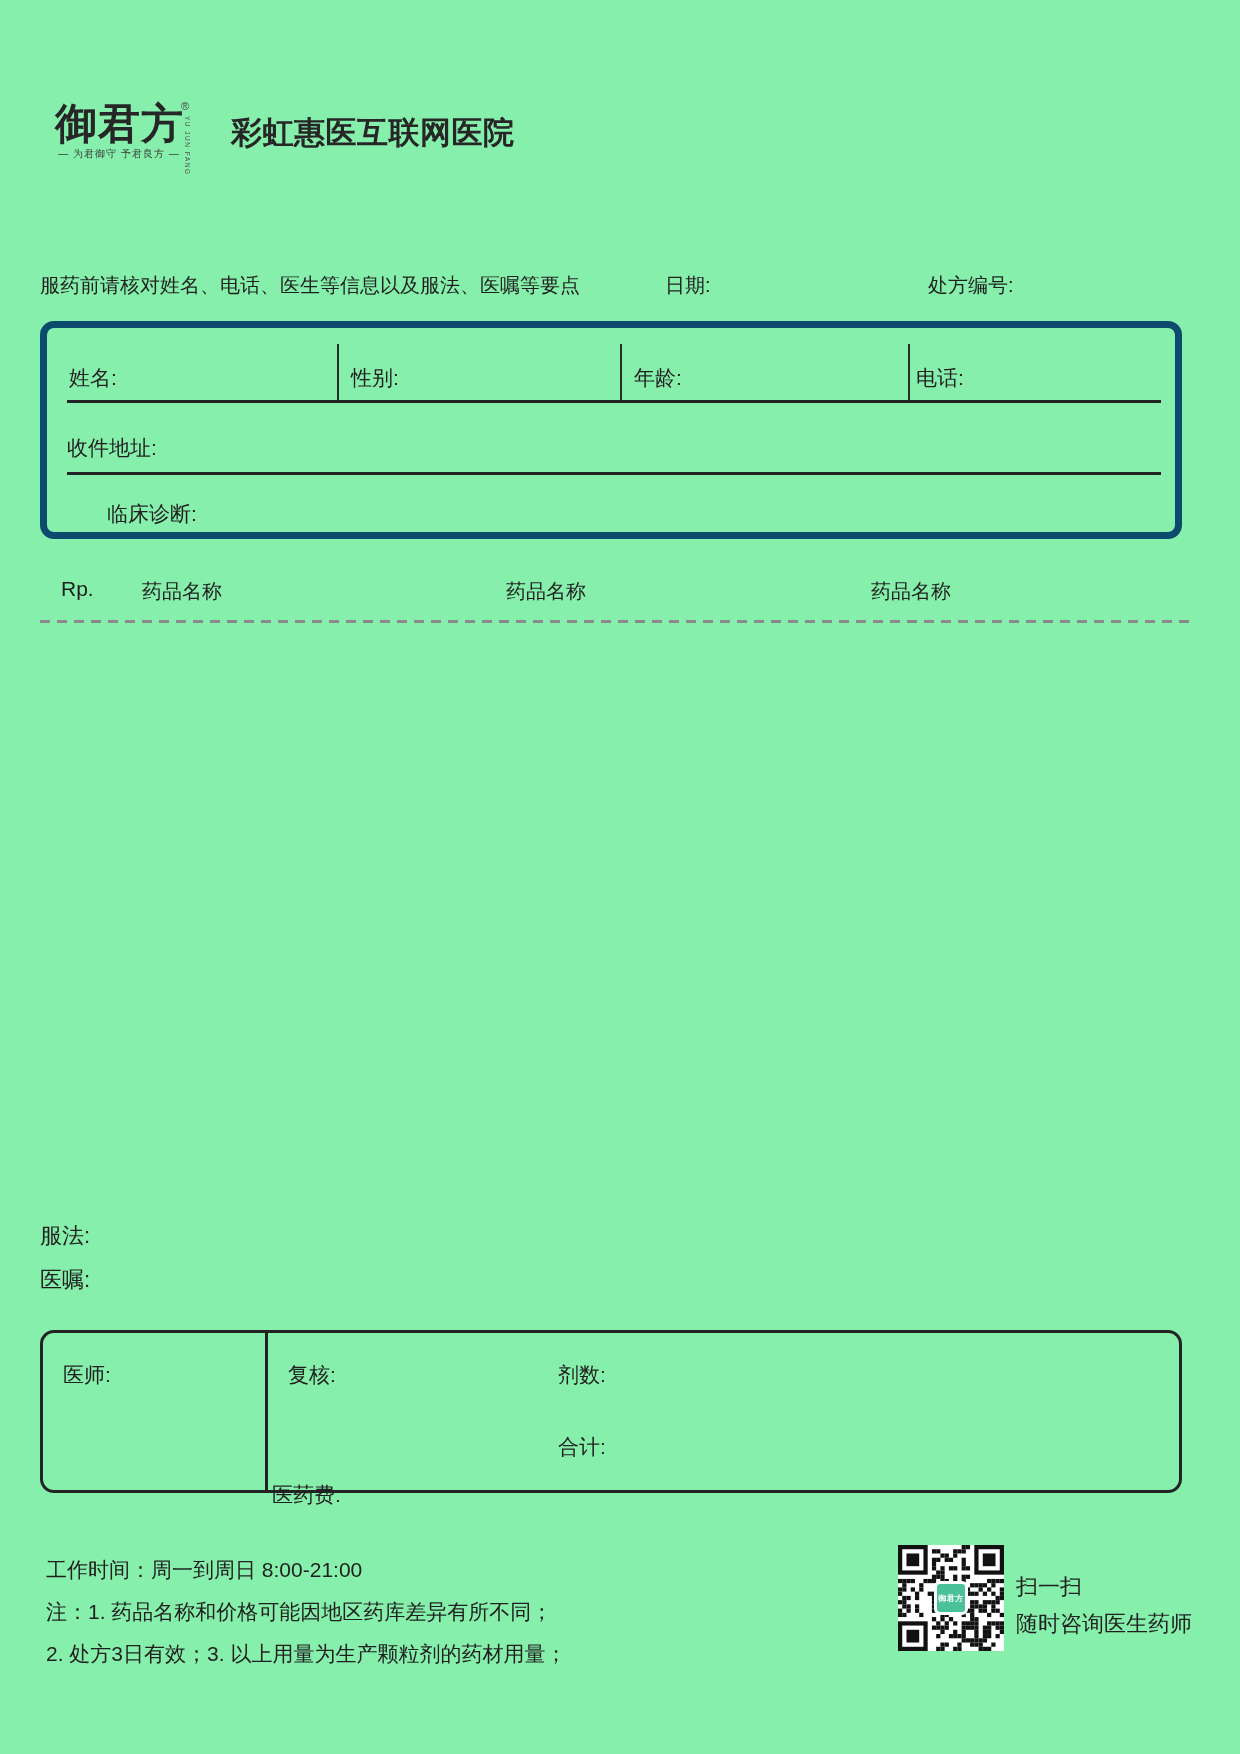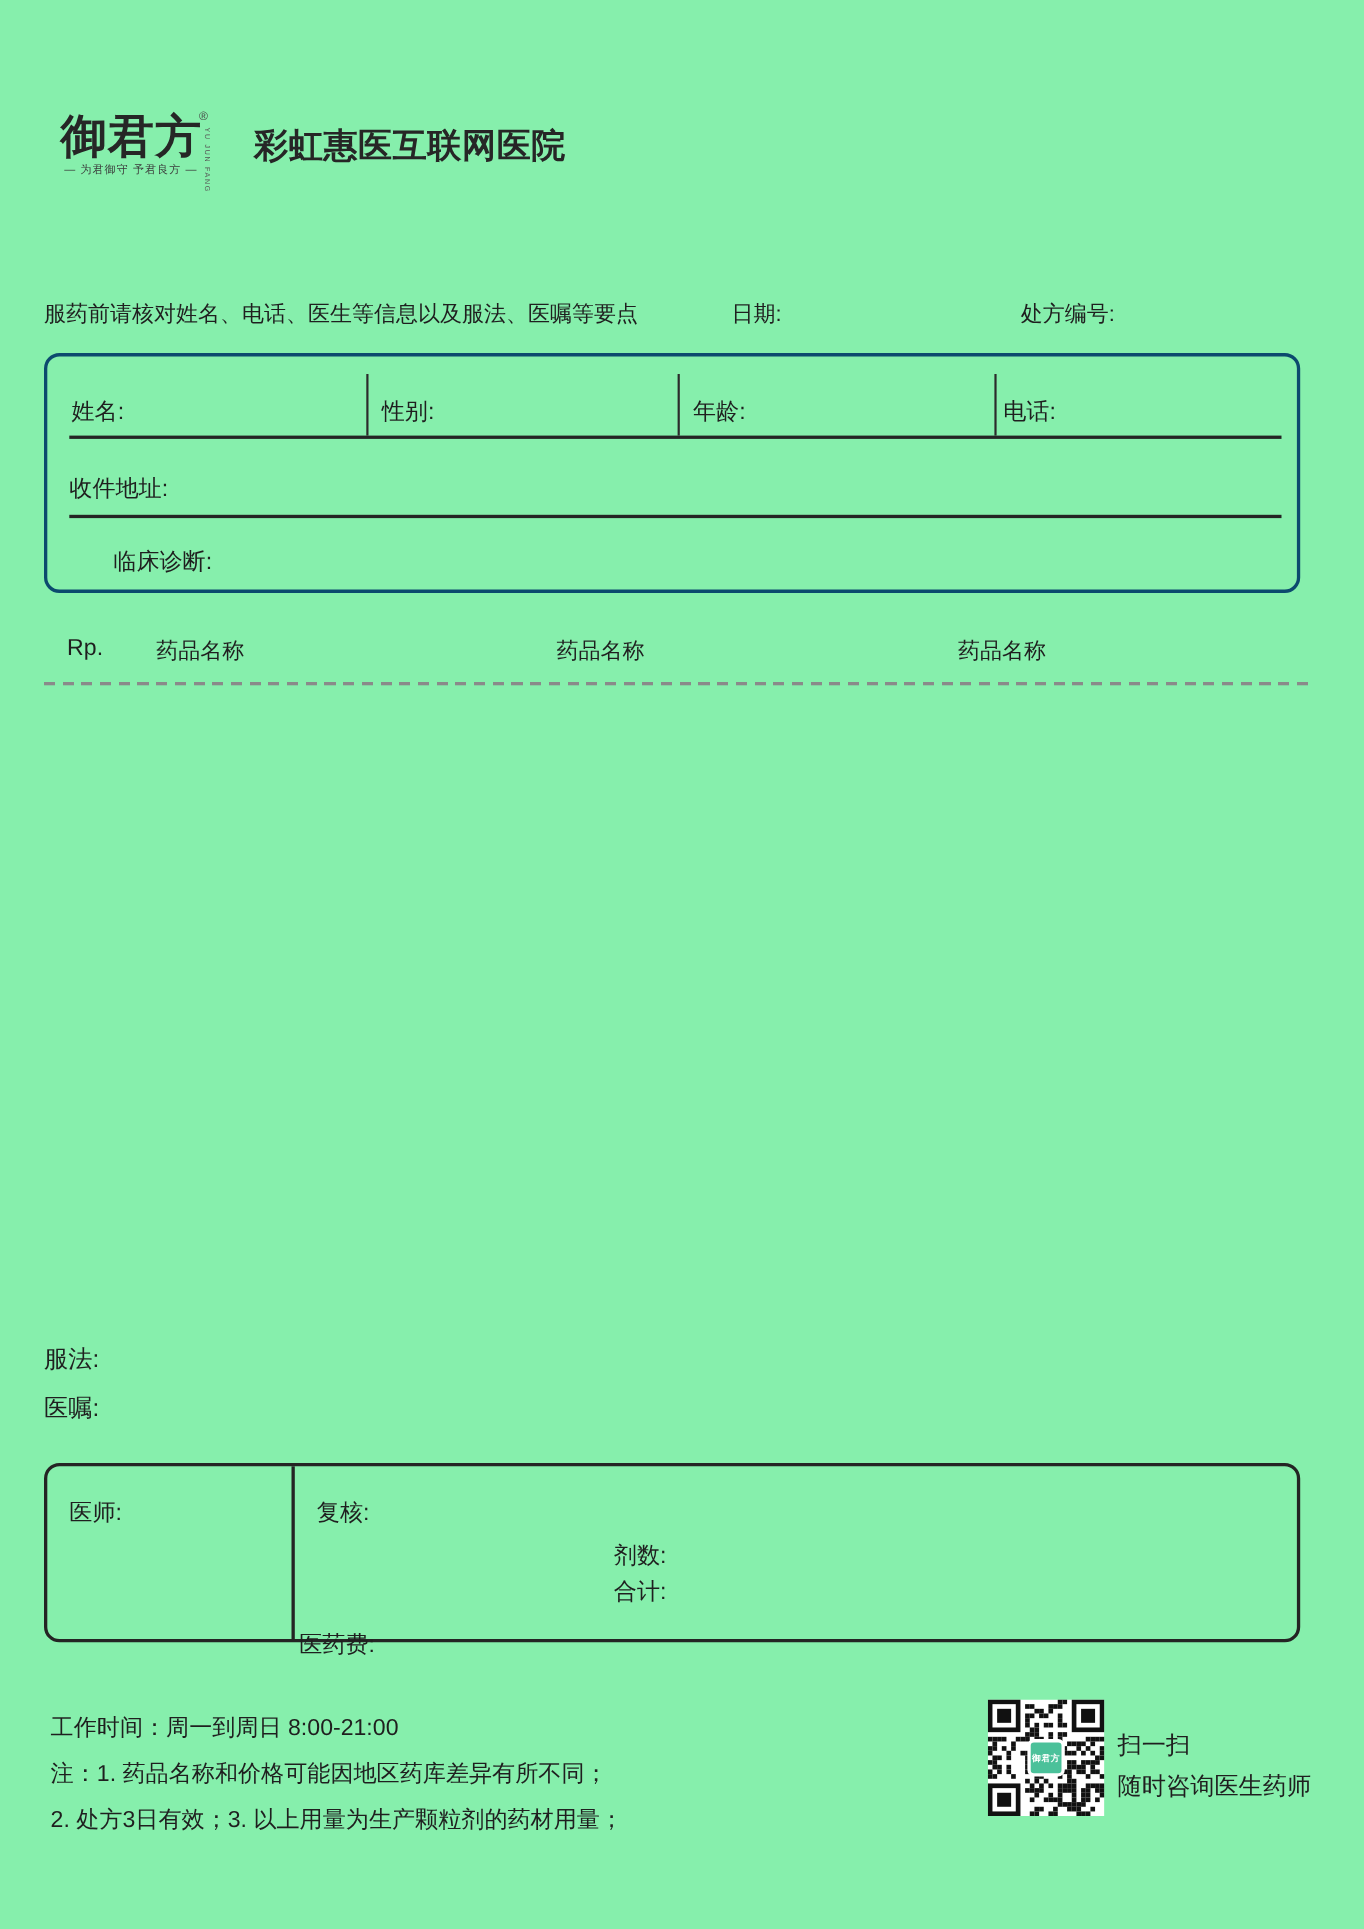--- a/index.html
+++ b/index.html
@@ -45,21 +45,21 @@
 
   
   .notice-row { left: 40px; top: 272px; width: 1152px; height: 26px; font-size: 20px; }
   .notice-row .n-check { position: absolute; left: 0; top: 0; }
   .notice-row .n-date  { position: absolute; left: 625px; top: 0; }
   .notice-row .n-rx    { position: absolute; left: 888px; top: 0; }
 
   
   .patient-box {
     left: 40px; top: 321px; width: 1142px; height: 218px;
-    border: 3px solid #0c4a6e; border-radius: 14px;
+    border: 7px solid #0c4a6e; border-radius: 14px;
   }
   .patient-box .label { position: absolute; font-size: 21px; }
   .vdiv { position: absolute; top: 16px; height: 56px; width: 2px; background: #2b2b2b; }
   .hline { position: absolute; left: 20px; right: 14px; height: 3px; background: #242424; }
 
   
   .rp-label { left: 61px; top: 577px; font-size: 21px; }
   .drug-col { top: 578px; font-size: 20px; }
   .dashed-sep {
     left: 40px; top: 620px; width: 1152px; height: 3px;
@@ -132,21 +132,21 @@
   <div class="abs drug-col" style="left:871px;">药品名称</div>
   <div class="abs dashed-sep"></div>
 
   <div class="abs usage-label">服法:</div>
   <div class="abs advice-label">医嘱:</div>
 
   <div class="abs signoff-box">
     <span class="label" style="left:20px;  top:28px;">医师:</span>
     <div class="signoff-vdiv"></div>
     <span class="label" style="left:245px; top:28px;">复核:</span>
-    <span class="label" style="left:515px; top:28px;margin-top:39px;">剂数:</span>
+    <span class="label" style="left:515px; top:28px;">剂数:</span>
     <span class="label" style="left:229px; top:100px;margin-top:48px;">医药费:</span>
     <span class="label" style="left:515px; top:100px;">合计:</span>
   </div>
 
   <div class="abs working-hours">工作时间：周一到周日  8:00-21:00</div>
   <div class="abs note-1">注：1. 药品名称和价格可能因地区药库差异有所不同；</div>
   <div class="abs note-2">2. 处方3日有效；3. 以上用量为生产颗粒剂的药材用量；</div>
 
   <div class="abs qr-wrap">
     <svg id="qr-svg" viewBox="0 0 106 106" xmlns="http://www.w3.org/2000/svg">

